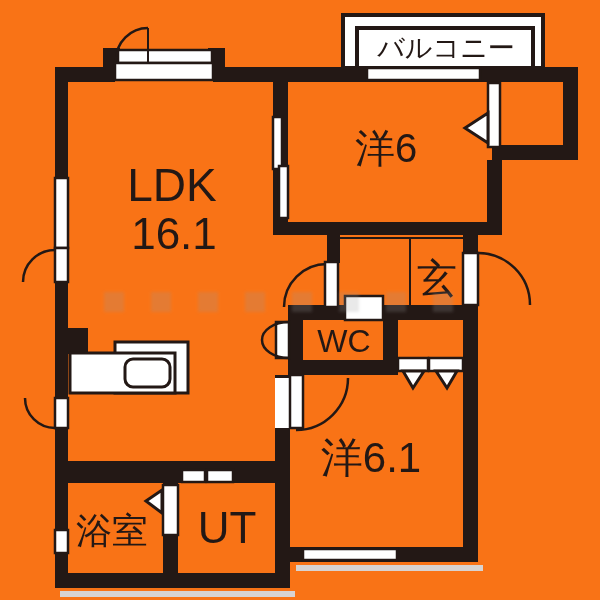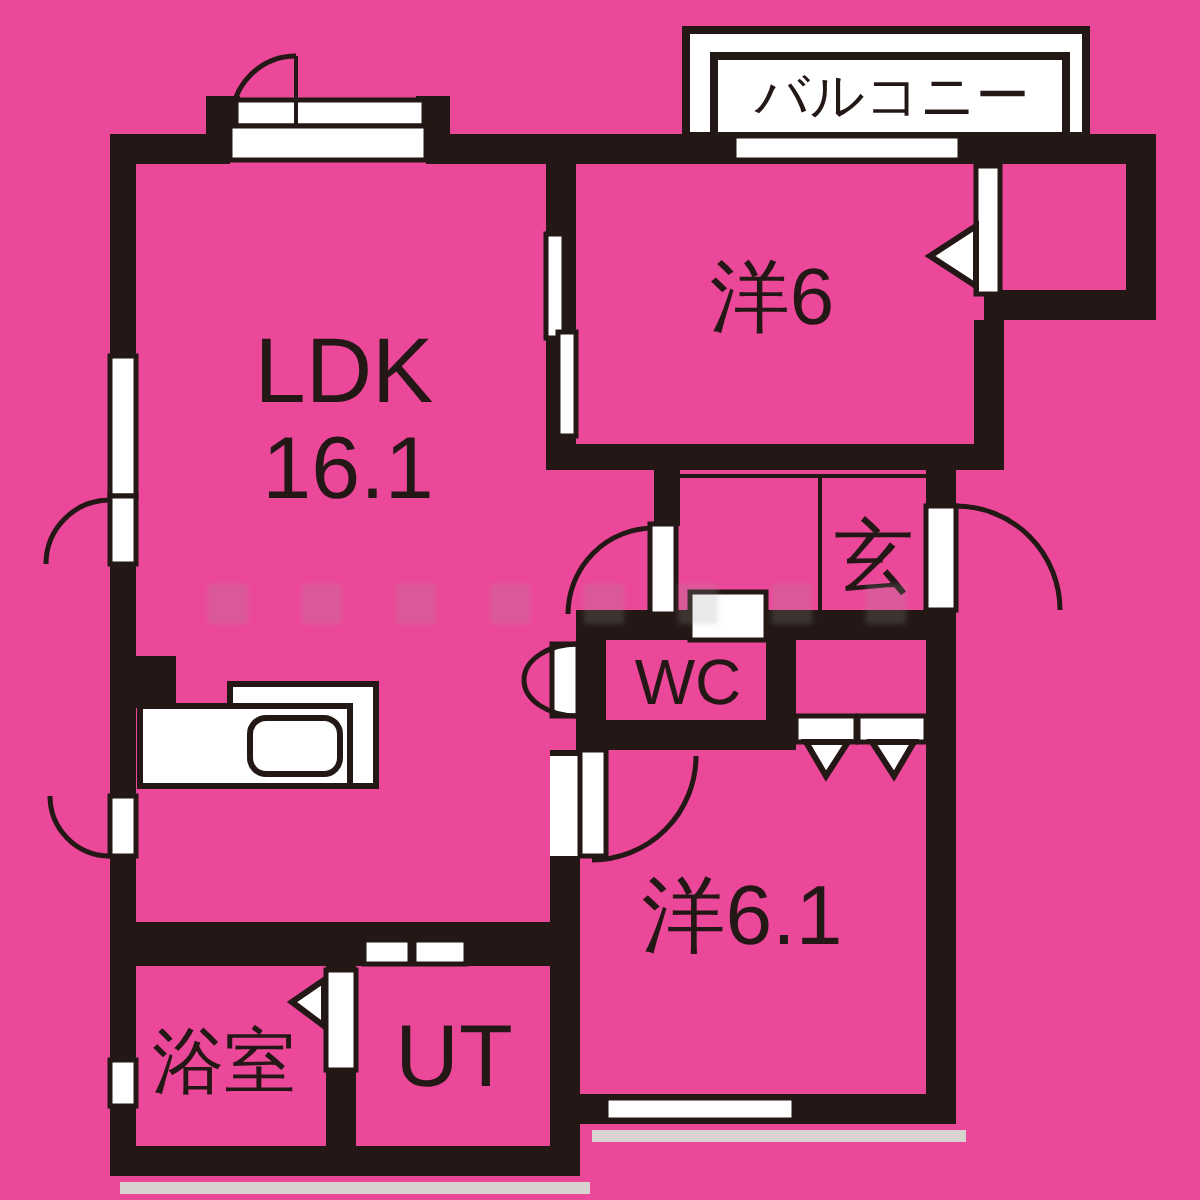--- a/index.html
+++ b/index.html
@@ -1,17 +1,17 @@
 <!DOCTYPE html>
 <html><head>
 <meta charset="utf-8">
 <style>
   html,body{margin:0;padding:0;background:#ffffff;}
   #stage{
-    position:relative;width:600px;height:600px;background:#ec4899;overflow:hidden;
+    position:relative;width:600px;height:600px;background:#f97316;overflow:hidden;
     font-family:"Liberation Sans", sans-serif;
   }
   svg text{
     font-family:"Liberation Sans", sans-serif;
     fill:#231815;
     text-anchor:middle;
   }
   .wall{fill:#231815;}
   .opening{fill:#ffffff;stroke:#231815;stroke-width:2.5;}
   .gap{fill:#ffffff;stroke:none;}

